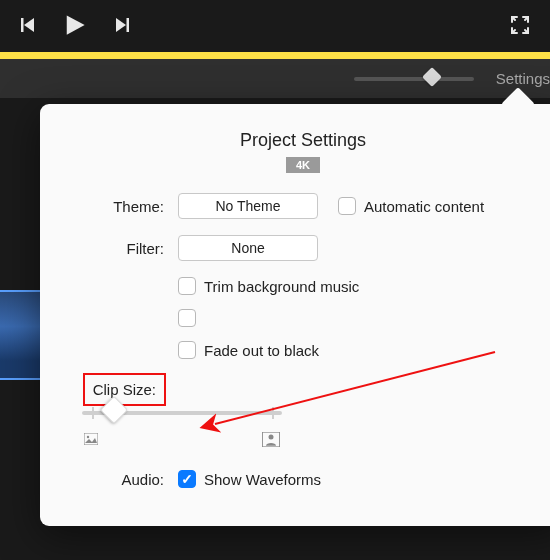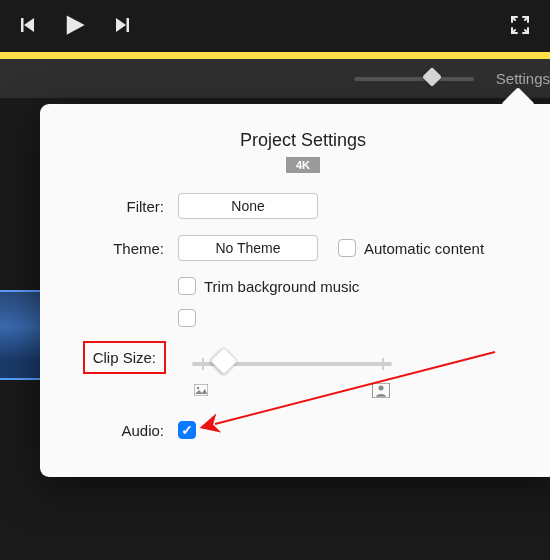--- a/index.html
+++ b/index.html
@@ -156,21 +156,21 @@
   .cb.checked::after{
     content:'✓';
     color:#fff;
     font-size:14px;
     font-weight:700;
     line-height:1;
   }
   .spacer-col { width:110px; flex-shrink:0; }
   .options-stack { display:flex; flex-direction:column; gap:14px; padding-left:0; }
 
-  .clipsize-row { margin-top:22px; }
+  .clipsize-row { margin-top:22px;flex-direction:column; }
   .clipsize-label-box {
     border: 2.5px solid #e11;
     padding: 6px 8px;
     color:#222;
     font-size:15px;
     margin-right: 12px;
   }
   .clip-slider {
     position: relative;
     width: 200px;
@@ -260,43 +260,47 @@
   <span class="settings-link">Settings</span>
 </div>
 
 <div class="thumbnail"></div>
 
 <div class="popover">
   <div class="pop-title">Project Settings</div>
   <span class="badge">4K</span>
 
   <div class="row">
-    <div class="label">Filter:</div>
-    <div class="dropdown">None</div>
-  </div>
-
-  <div class="row">
     <div class="label">Theme:</div>
     <div class="dropdown">No Theme</div>
     <div style="width:20px"></div>
     <label class="check">
       <span class="cb"></span>
       <span>Automatic content</span>
     </label>
+  </div>
+
+  <div class="row">
+    <div class="label">Filter:</div>
+    <div class="dropdown">None</div>
   </div>
 
   <div class="row" style="margin-bottom:6px;">
     <div class="spacer-col"></div>
     <div class="options-stack">
       <label class="check">
         <span class="cb"></span>
         <span>Trim background music</span>
       </label>
       <label class="check">
         <span class="cb"></span>
+      </label>
+      <label class="check">
+        <span class="cb"></span>
+        <span>Fade out to black</span>
       </label>
     </div>
   </div>
 
   <div class="row clipsize-row" style="align-items:flex-start;">
     <div style="width:110px; text-align:right; padding-right:0;">
       <span class="clipsize-label-box">Clip Size:</span>
     </div>
     <div style="padding-left:14px;">
       <div class="clip-slider">
@@ -321,20 +325,21 @@
             </svg>
         </span>
       </div>
     </div>
   </div>
 
   <div class="row" style="margin-top:20px; margin-bottom:8px;">
     <div class="label">Audio:</div>
     <label class="check">
       <span class="cb checked"></span>
+      <span>Show Waveforms</span>
     </label>
   </div>
 
   <svg class="arrow" style="left:135px; top:240px;" width="340" height="100">
     <defs>
       <marker id="ah" markerWidth="12" markerHeight="12" refX="2" refY="5" orient="auto">
         <path d="M0,0 L10,5 L0,10 L3,5 Z" fill="#e11"></path>
       </marker>
     </defs>
     <line x1="320" y1="8" x2="40" y2="80" stroke="#e11" stroke-width="2" marker-end="url(#ah)"></line>

